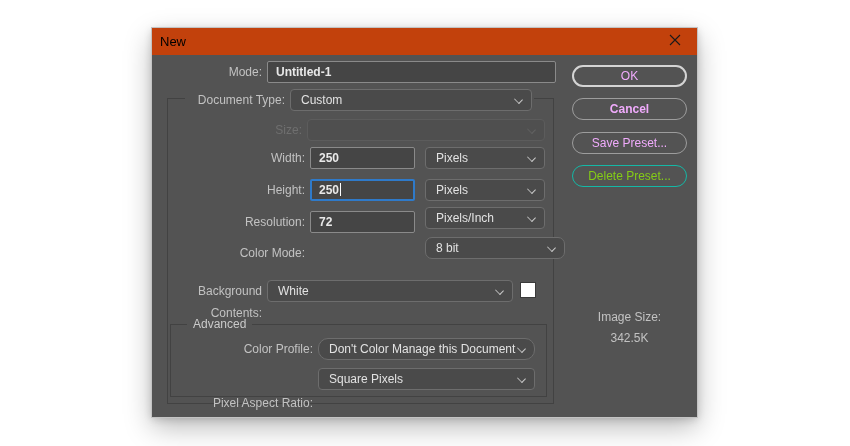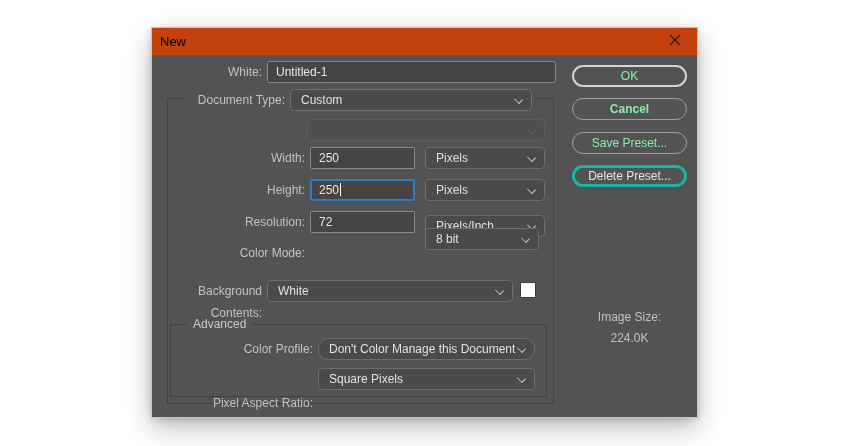--- a/index.html
+++ b/index.html
@@ -15,46 +15,46 @@
   .titlebar .title { position:absolute; left:8px; top:0; line-height:27px; font-size:13px; color:#000; }
   .close-btn { position:absolute; right:0; top:0; width:45px; height:27px; background:transparent;
                border:none; display:flex; align-items:center; justify-content:center; cursor:pointer; }
 
   .body { position:absolute; left:0; top:27px; width:545px; height:362px; background:#535353; }
 
   .lbl { position:absolute; text-align:right; font-size:12px; color:#c2c2c2; line-height:22px; height:22px; }
   .lbl.disabled { color:#6f6f6f; }
 
   .tinput { position:absolute; height:22px; background:#454545; border:1px solid #8a8a8a;
-            border-radius:2px; color:#e8e8e8; font-size:12px; line-height:20px; padding-left:8px; }
+            border-radius:2px; color:#e8e8e8; font-size:12px; line-height:20px; padding-left:8px;font-weight:bold; }
   .tinput.focused { border:2px solid #2f7ac9; line-height:18px; padding-left:7px; }
   .caret { display:inline-block; width:1px; height:13px; background:#ffffff; vertical-align:-2px; margin-left:1px; }
 
   .dd { position:absolute; height:22px; background:#4a4a4a; border:1px solid #6d6d6d;
         border-radius:4px; color:#e2e2e2; font-size:12px; line-height:20px; padding-left:10px;
         cursor:pointer; }
   .dd .chev { position:absolute; right:9px; top:6px; width:7px; height:7px;
               border-right:1.5px solid #c9c9c9; border-bottom:1.5px solid #c9c9c9;
               transform:rotate(45deg) scaleY(.8); }
   .dd.disabled { background:#4f4f4f; border-color:#5c5c5c; cursor:default; }
   .dd.disabled .chev { border-color:#626262; }
 
   .frame { position:absolute; border:1px solid #424242; }
   .mask-row { position:absolute; background:#535353; display:flex; }
   .mask-row .lblf { font-size:12px; color:#c2c2c2; line-height:22px; text-align:right; }
   .section-label { position:absolute; background:#535353; padding:0 6px; font-size:12px; color:#cacaca; line-height:14px; }
 
   .swatch { position:absolute; width:16px; height:16px; background:#ffffff; border:1px solid #3a3a3a; }
 
   .pill { position:absolute; width:115px; height:22px; border-radius:11px; background:transparent;
-          color:#86efac; font-size:12px; text-align:center; cursor:pointer;
+          color:#f0abfc; font-size:12px; text-align:center; cursor:pointer;
           font-family:"Liberation Sans","DejaVu Sans",sans-serif; }
   .pill.default { border:2px solid #d4d4d4; }
   .pill.normal  { border:1px solid #9d9d9d; }
-  .pill.disabled { border:3px solid #14b8a6; color:#e5e5e5; cursor:default; }
+  .pill.disabled { border:1px solid #14b8a6; color:#84cc16; cursor:default; }
 
   .imgsize { position:absolute; left:420px; width:115px; text-align:center; font-size:12px; color:#c2c2c2; }
 </style>
 </head>
 <body>
 
 <div class="page">
   <div class="dialog">
 
     <div class="titlebar">
@@ -63,35 +63,36 @@
         <span>
           <svg width="12" height="12" viewBox="0 0 12 12">
             <path d="M1 1 L11 11 M11 1 L1 11" stroke="#1a1a1a" stroke-width="1.1" fill="none"></path>
           </svg>
         </span>
       </button>
     </div>
 
     <div class="body">
 
-      <div class="lbl" style="left:0; top:6px; width:110px;">White:</div>
+      <div class="lbl" style="left:0; top:6px; width:110px;">Mode:</div>
       <div class="tinput" style="left:115px; top:6px; width:289px;">
         <span>Untitled-1</span>
       </div>
 
       <div class="frame" style="left:15px; top:43px; width:387px; height:306px;"></div>
 
       <div class="mask-row" style="left:33px; top:34px; width:349px; height:38px;">
         <div class="lblf" style="width:100px; flex:0 0 100px;">Document Type:</div>
         <div class="dd" style="position:relative; left:5px; top:0; width:242px;">
           <span>Custom</span>
           <span class="chev"></span>
         </div>
       </div>
 
+      <div class="lbl disabled" style="left:0; top:64px; width:150px;">Size:</div>
       <div class="dd disabled" style="left:155px; top:64px; width:238px;">
         <span></span>
         <span class="chev"></span>
       </div>
 
       <div class="lbl" style="left:0; top:92px; width:153px;">Width:</div>
       <div class="tinput" style="left:158px; top:92px; width:105px;">
         <span>250</span>
       </div>
       <div class="dd" style="left:273px; top:92px; width:120px;">
@@ -105,27 +106,27 @@
       </div>
       <div class="dd" style="left:273px; top:124px; width:120px;">
         <span>Pixels</span>
         <span class="chev"></span>
       </div>
 
       <div class="lbl" style="left:0; top:156px; width:153px;">Resolution:</div>
       <div class="tinput" style="left:158px; top:156px; width:105px;">
         <span>72</span>
       </div>
-      <div class="dd" style="left:273px; top:160px; width:120px;">
+      <div class="dd" style="left:273px; top:152px; width:120px;">
         <span>Pixels/Inch</span>
         <span class="chev"></span>
       </div>
 
       <div class="lbl" style="left:0; top:187px; width:153px;">Color Mode:</div>
-      <div class="dd" style="left:273px; top:173px; width:114px;">
+      <div class="dd" style="left:273px; top:182px; width:140px;border-radius:7px;">
         <span>8 bit</span>
         <span class="chev"></span>
       </div>
 
       <div class="lbl" style="left:0; top:225px; width:110px;">Background Contents:</div>
       <div class="dd" style="left:115px; top:225px; width:246px;">
         <span>White</span>
         <span class="chev"></span>
       </div>
       <div class="swatch" style="left:368px; top:227px;"></div>
@@ -144,17 +145,17 @@
         <span>Square Pixels</span>
         <span class="chev"></span>
       </div>
 
       <button class="pill default" style="left:420px; top:10px;">OK</button>
       <button class="pill normal" style="left:420px; top:43px;font-weight:bold;">Cancel</button>
       <button class="pill normal" style="left:420px; top:77px;">Save Preset...</button>
       <button class="pill disabled" style="left:420px; top:110px;">Delete Preset...</button>
 
       <div class="imgsize" style="top:255px;">Image Size:</div>
-      <div class="imgsize" style="top:276px;">224.0K</div>
+      <div class="imgsize" style="top:276px;">342.5K</div>
 
     </div>
   </div>
 </div>
 
 </body></html>

